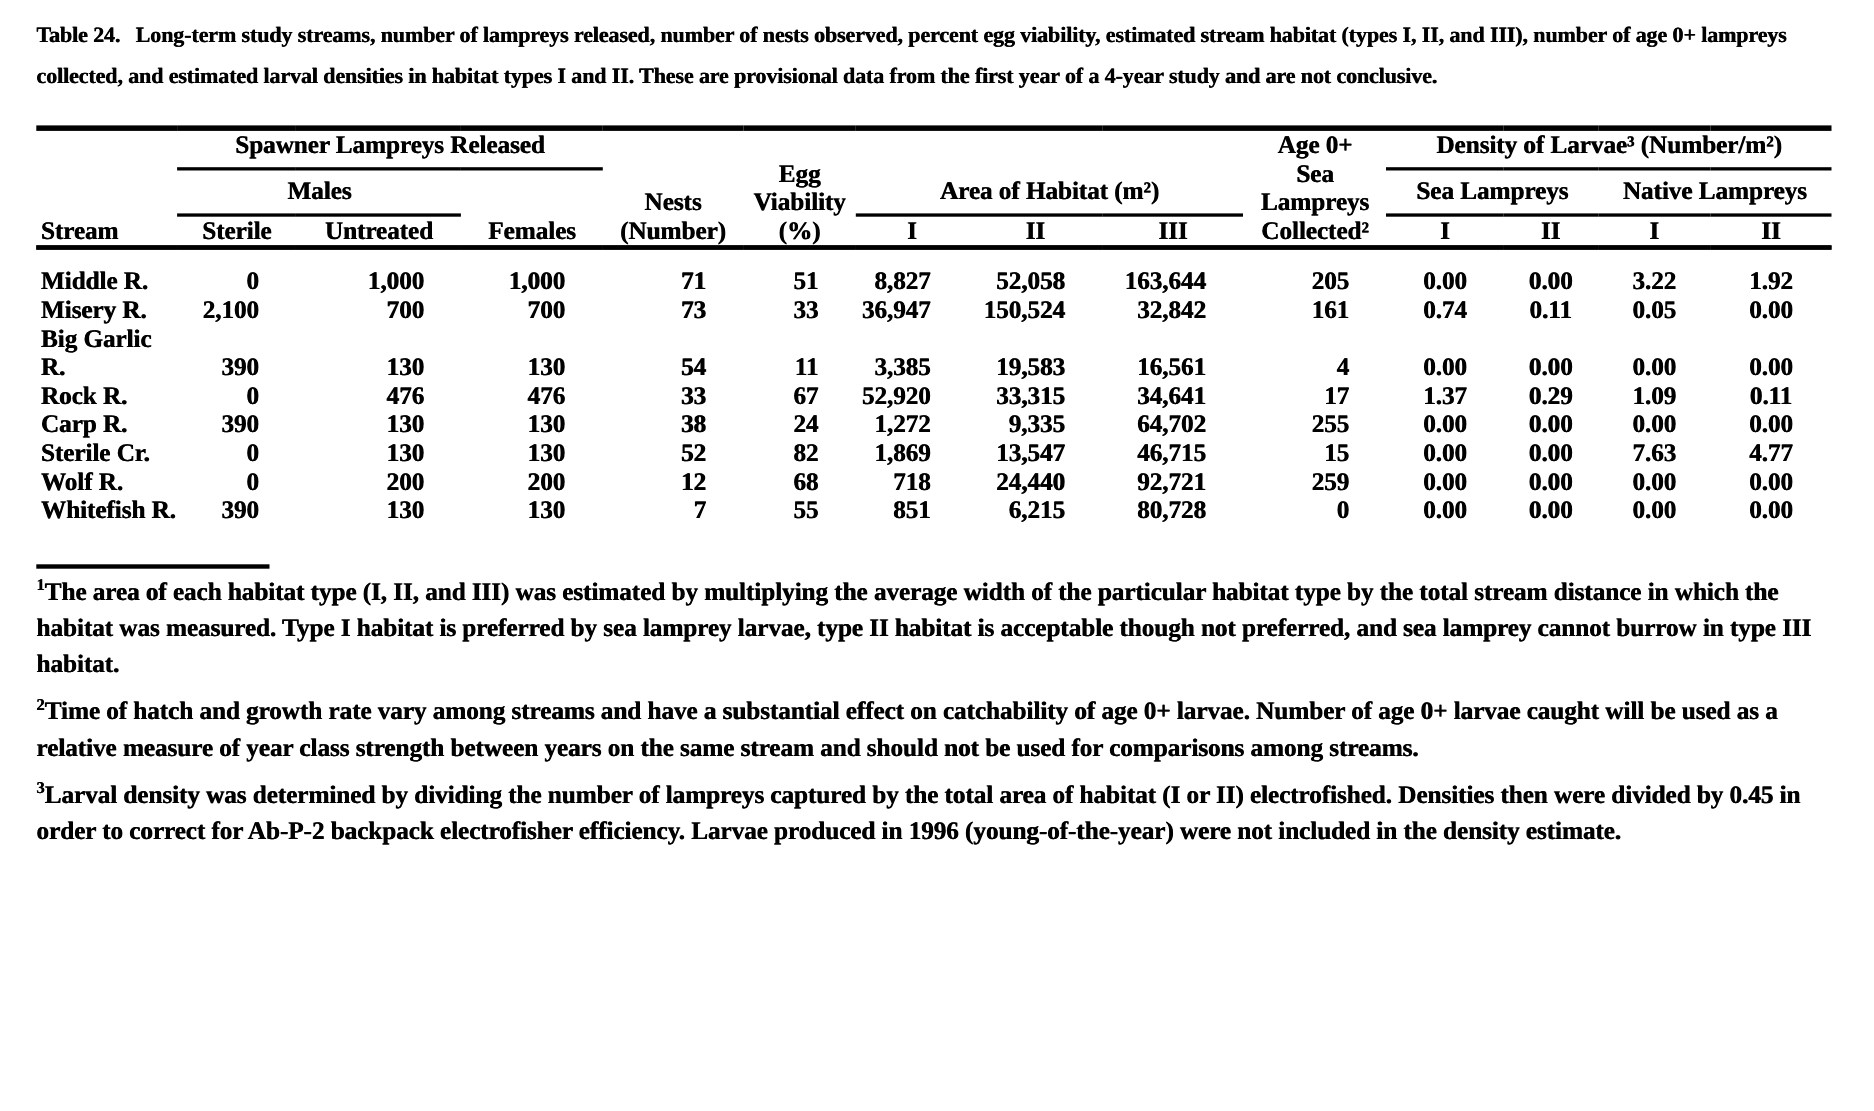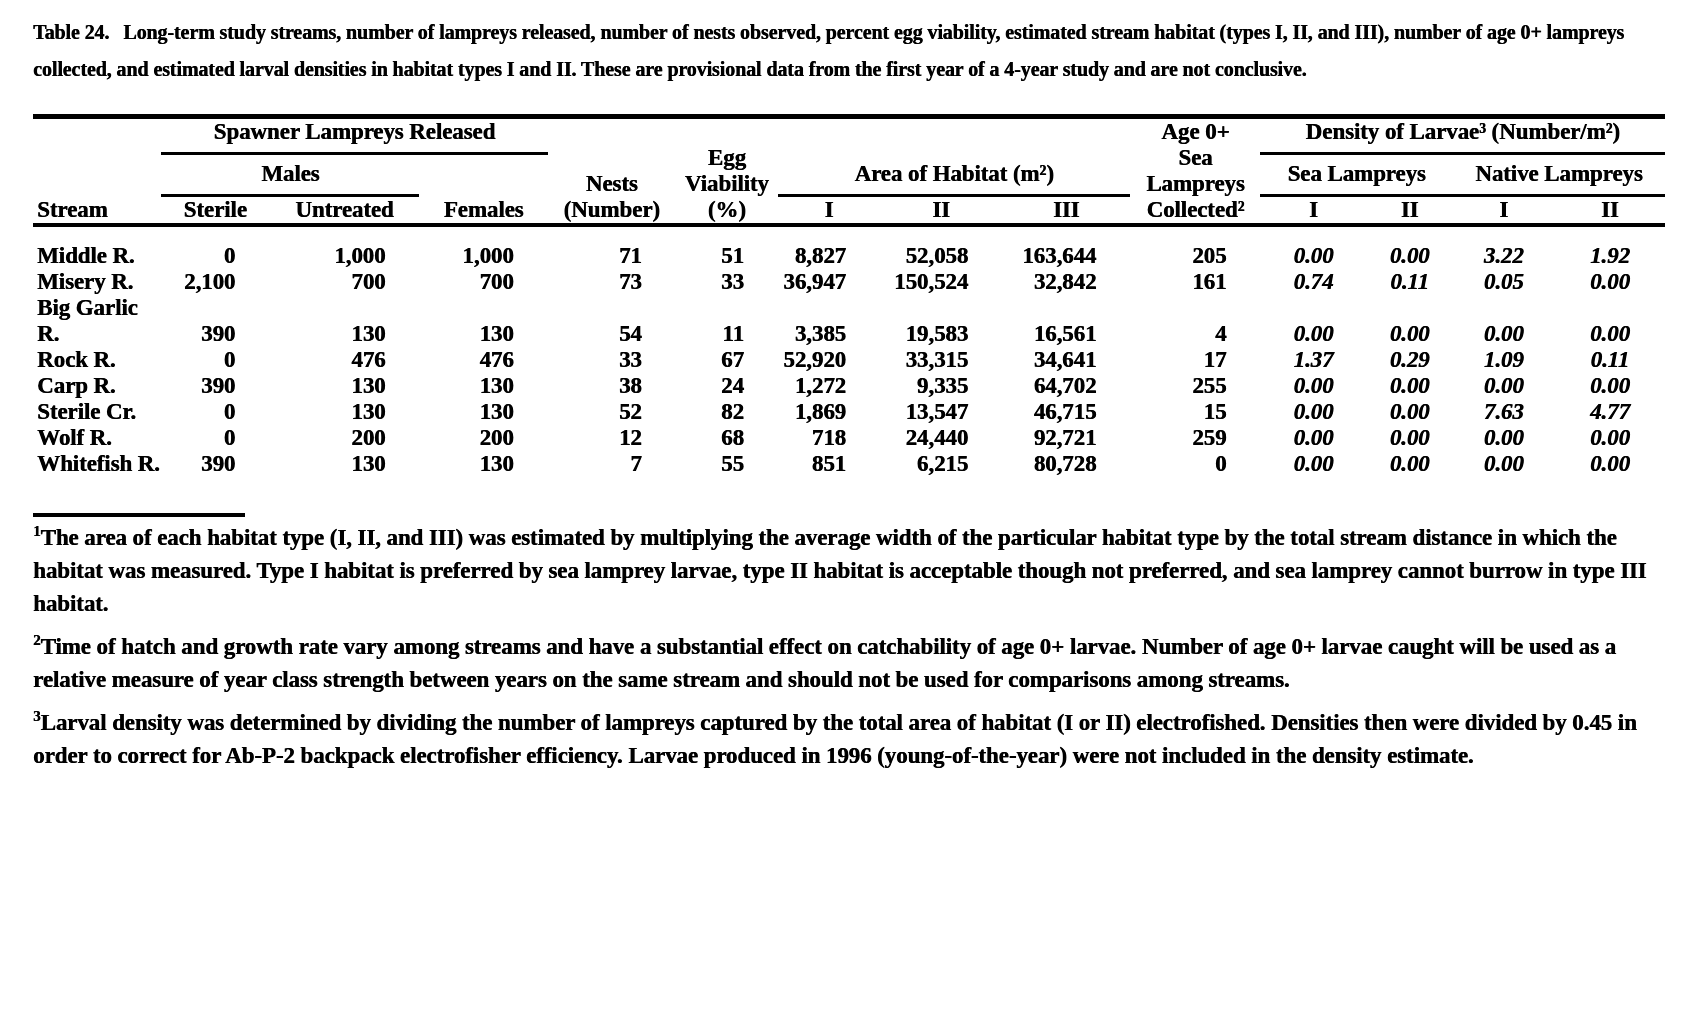--- a/index.html
+++ b/index.html
@@ -57,21 +57,21 @@
   th.age0-head { vertical-align: middle; white-space: pre-line; }
 
   tbody td { padding-top: 11px; padding-bottom: 11px; }
   tbody tr:first-child td { padding-top: 16px; }
   td.stream-cell {
     text-align: left;
     white-space: pre-line;
     padding-left: 4px;
   }
   td.num-cell { text-align: right; padding-right: 34px; }
-  td.dens-cell { text-align: center; font-style: italic; }
+  td.dens-cell { text-align: center; }
 
   .footnote-sep {
     width: 212px;
     height: 4px;
     background: #000;
     margin: 36px 0 4px 0;
   }
   .footnote {
     font-size: 23px;
     line-height: 33px;

